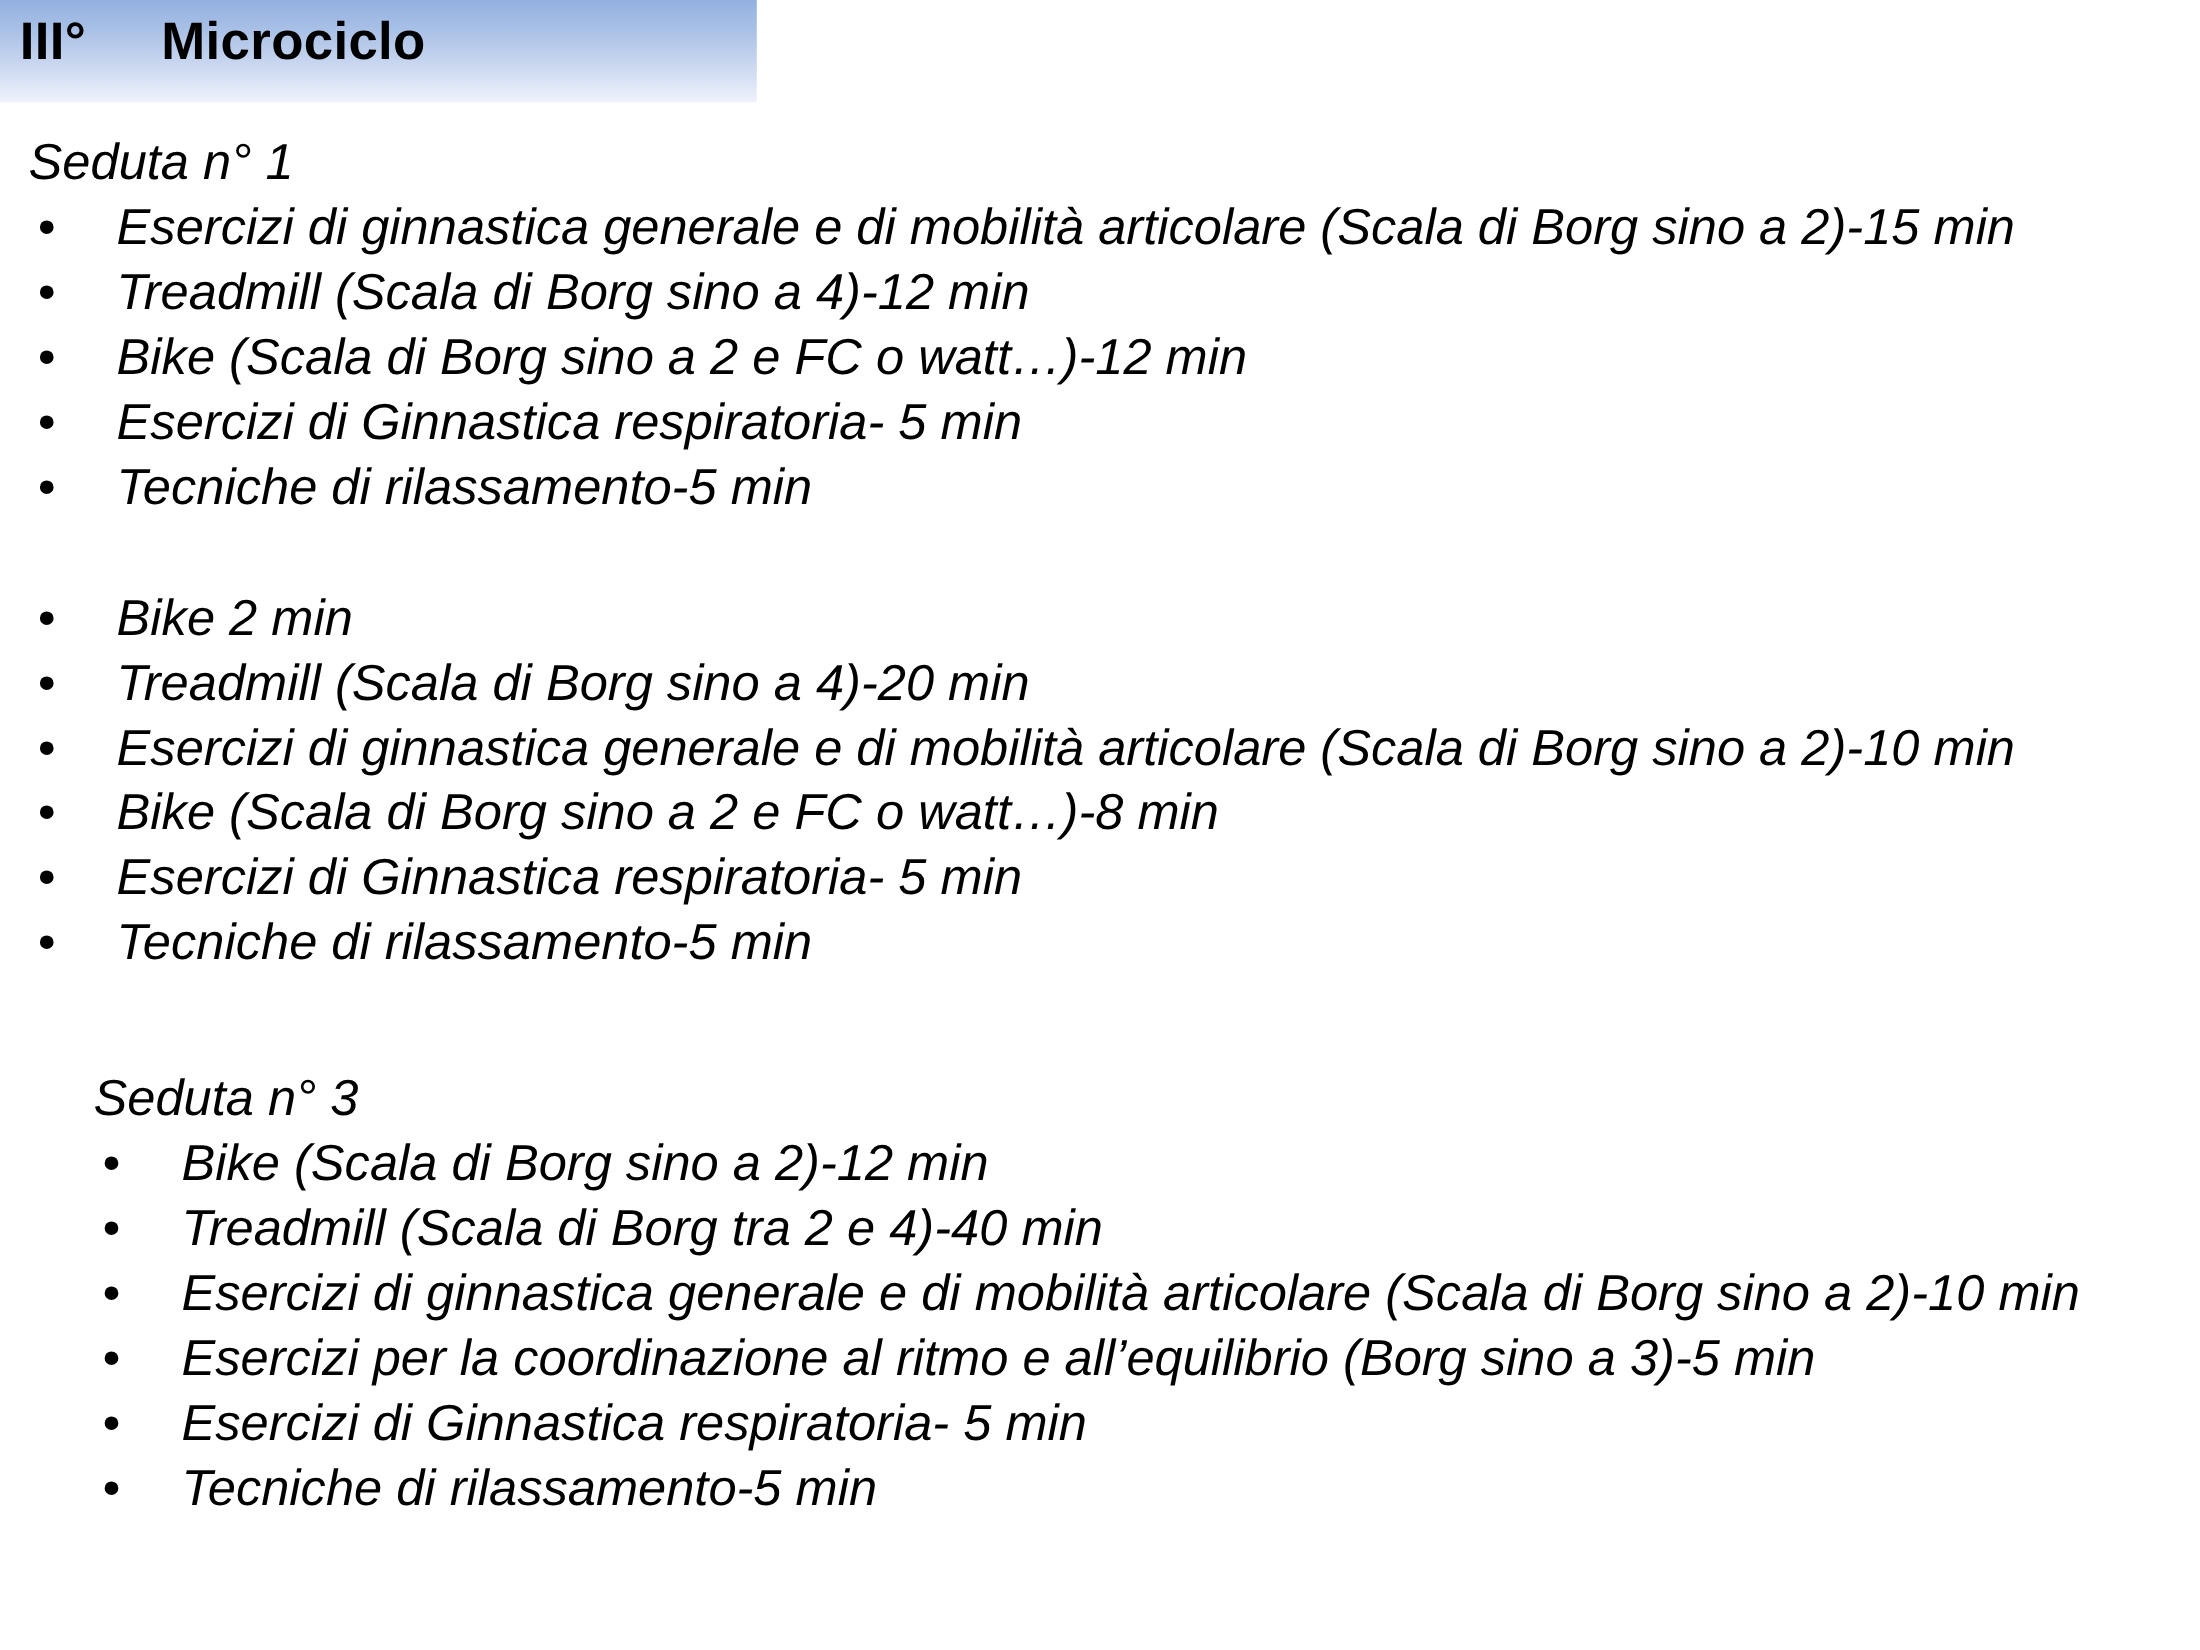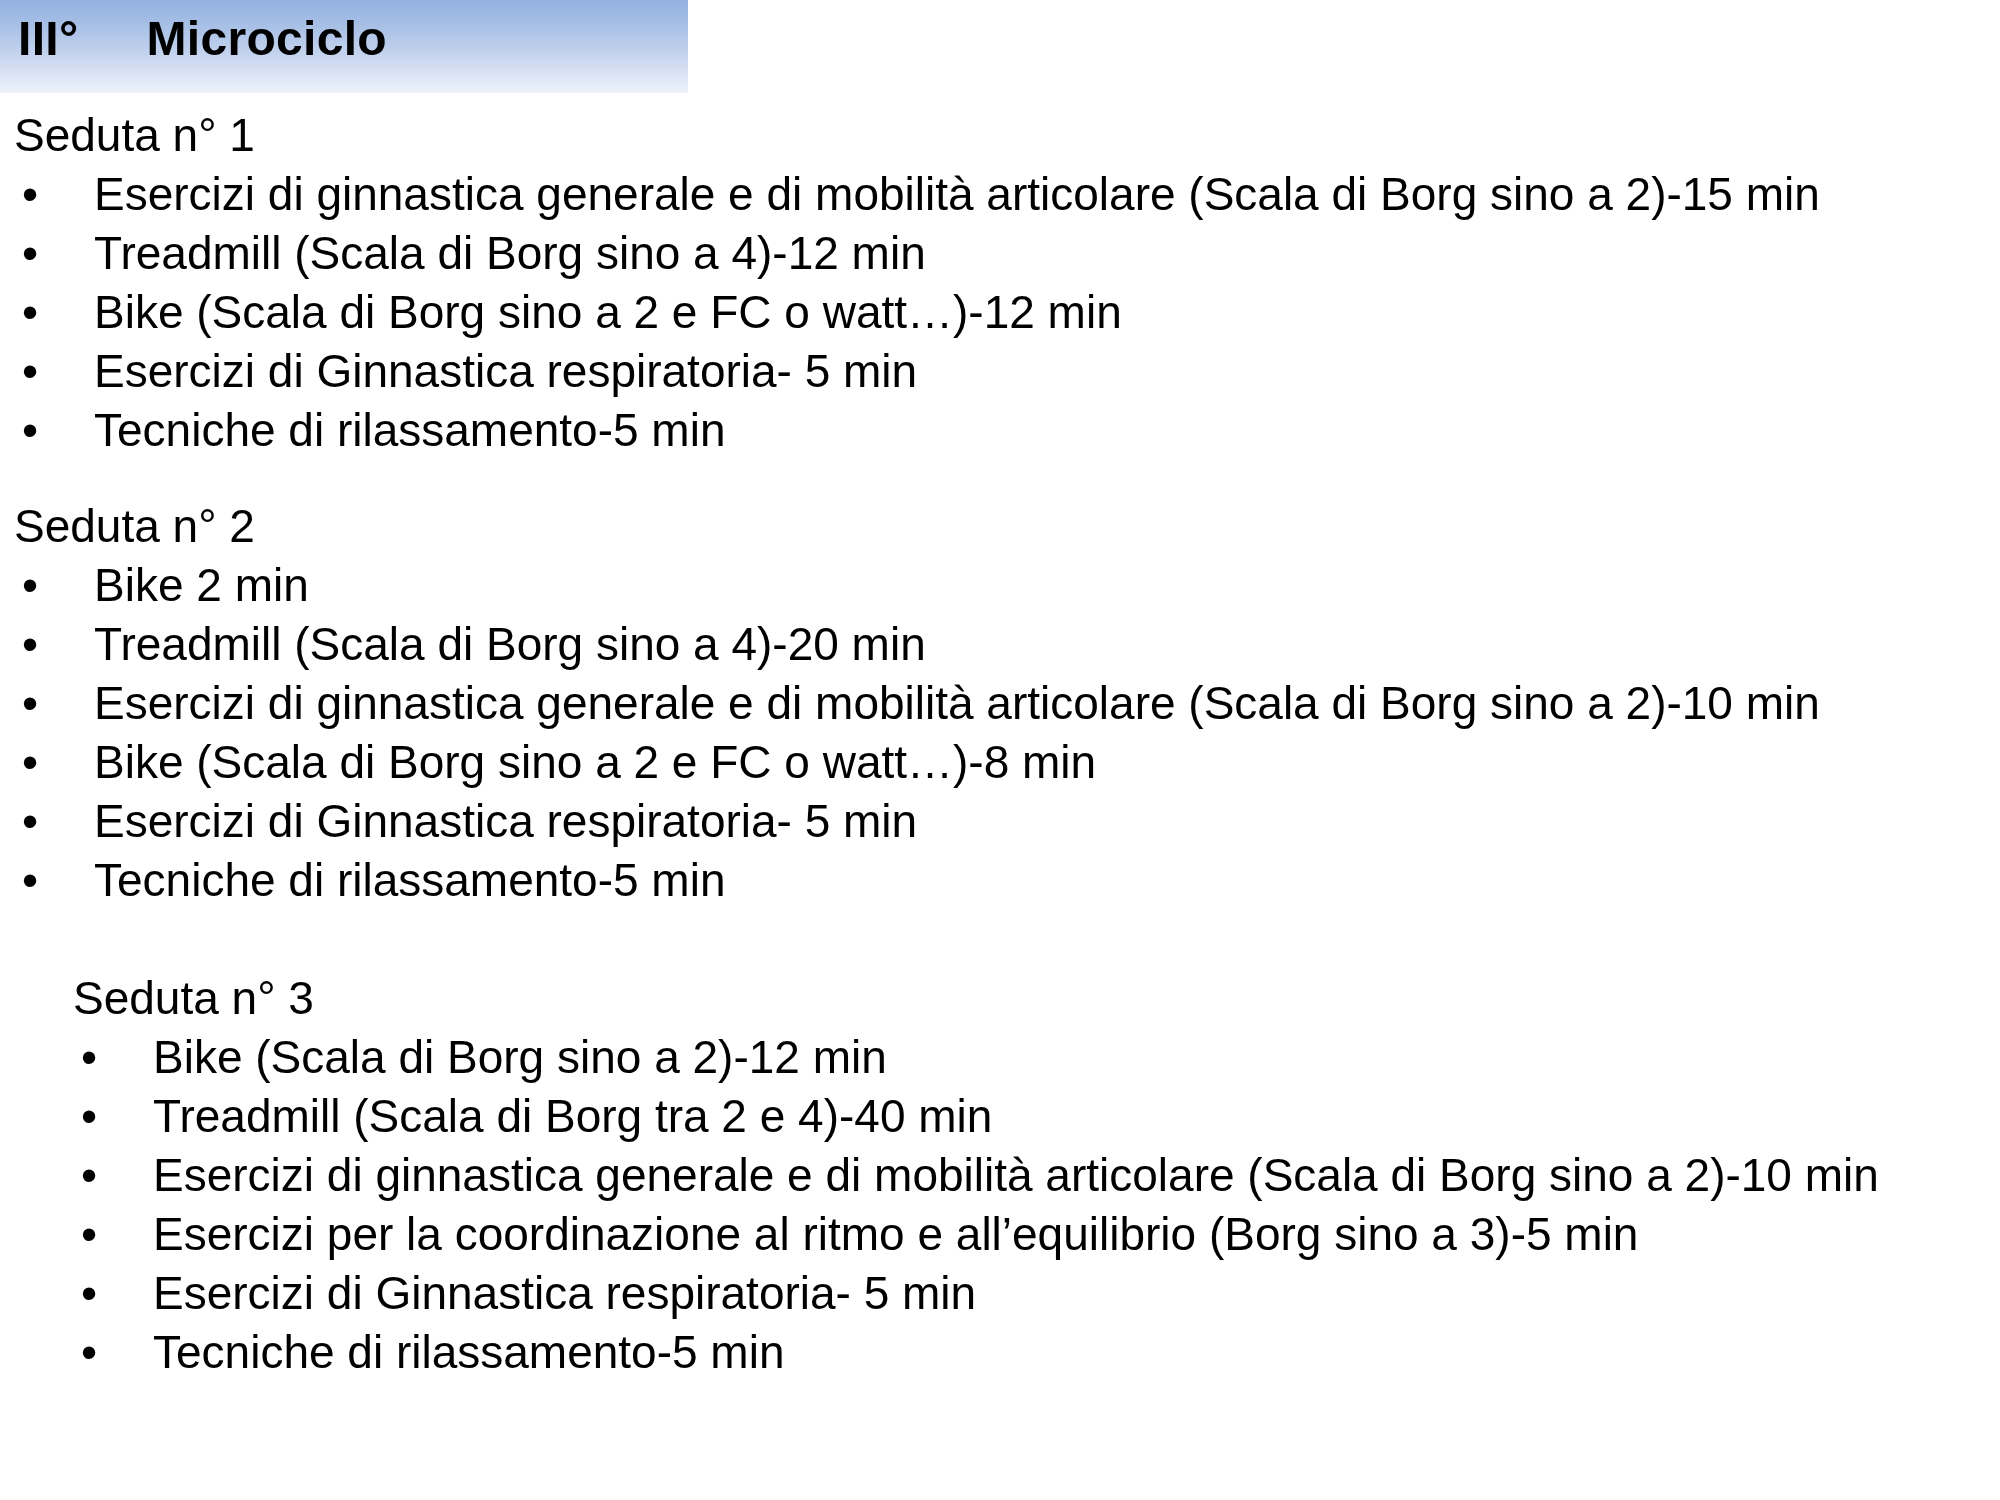--- a/index.html
+++ b/index.html
@@ -47,22 +47,23 @@
 
   
   .content {
     position: absolute;
     left: 0;
     top: 93px;
     width: 2000px;
   }
 
   .session {
-    margin: 0;
-    padding: 0;
+    margin: 12px;
+    padding: 0;
+    font-style: italic;
   }
   .session.level-1 { padding-left: 14px; }
   .session.level-2 { padding-left: 73px; }
 
   .session-heading {
     font-size: 46px;
     line-height: 60px;
     white-space: pre;
     margin: 0;
     padding: 0;
@@ -135,21 +136,20 @@
         <li class="bullet-item">
           <span class="dot">•</span>
           <span class="btext">Tecniche di rilassamento-5 min</span>
         </li>
       </ul>
     </div>
 
     <div class="gap-md"></div>
 
     <div class="session level-1">
-      <div class="session-heading">Seduta n° 2</div>
       <ul class="bullet-list">
         <li class="bullet-item">
           <span class="dot">•</span>
           <span class="btext">Bike 2 min</span>
         </li>
         <li class="bullet-item">
           <span class="dot">•</span>
           <span class="btext">Treadmill (Scala di Borg sino a 4)-20 min</span>
         </li>
         <li class="bullet-item">

